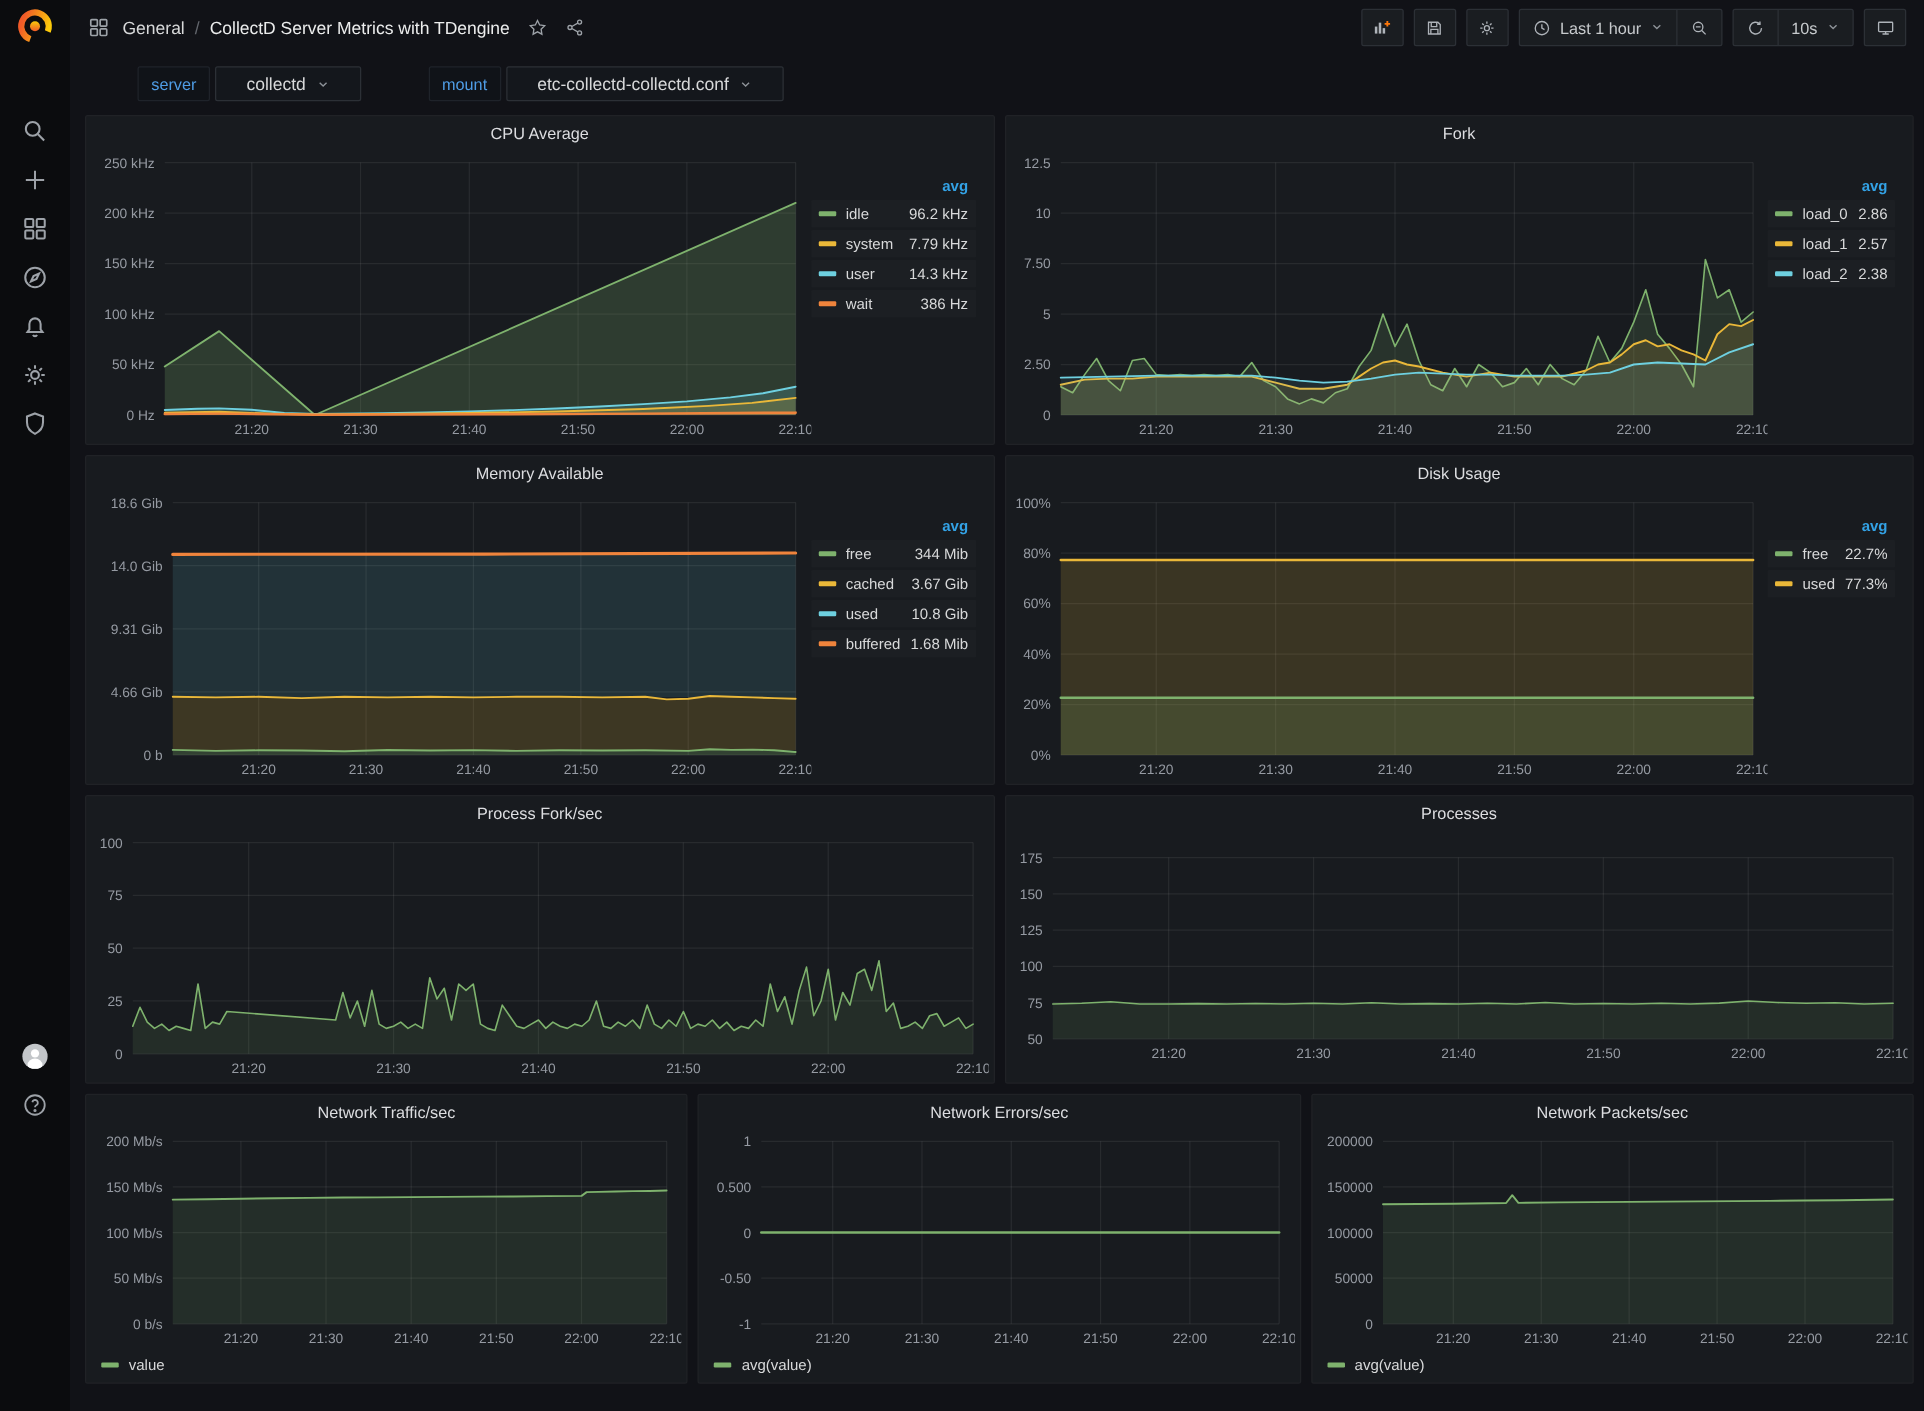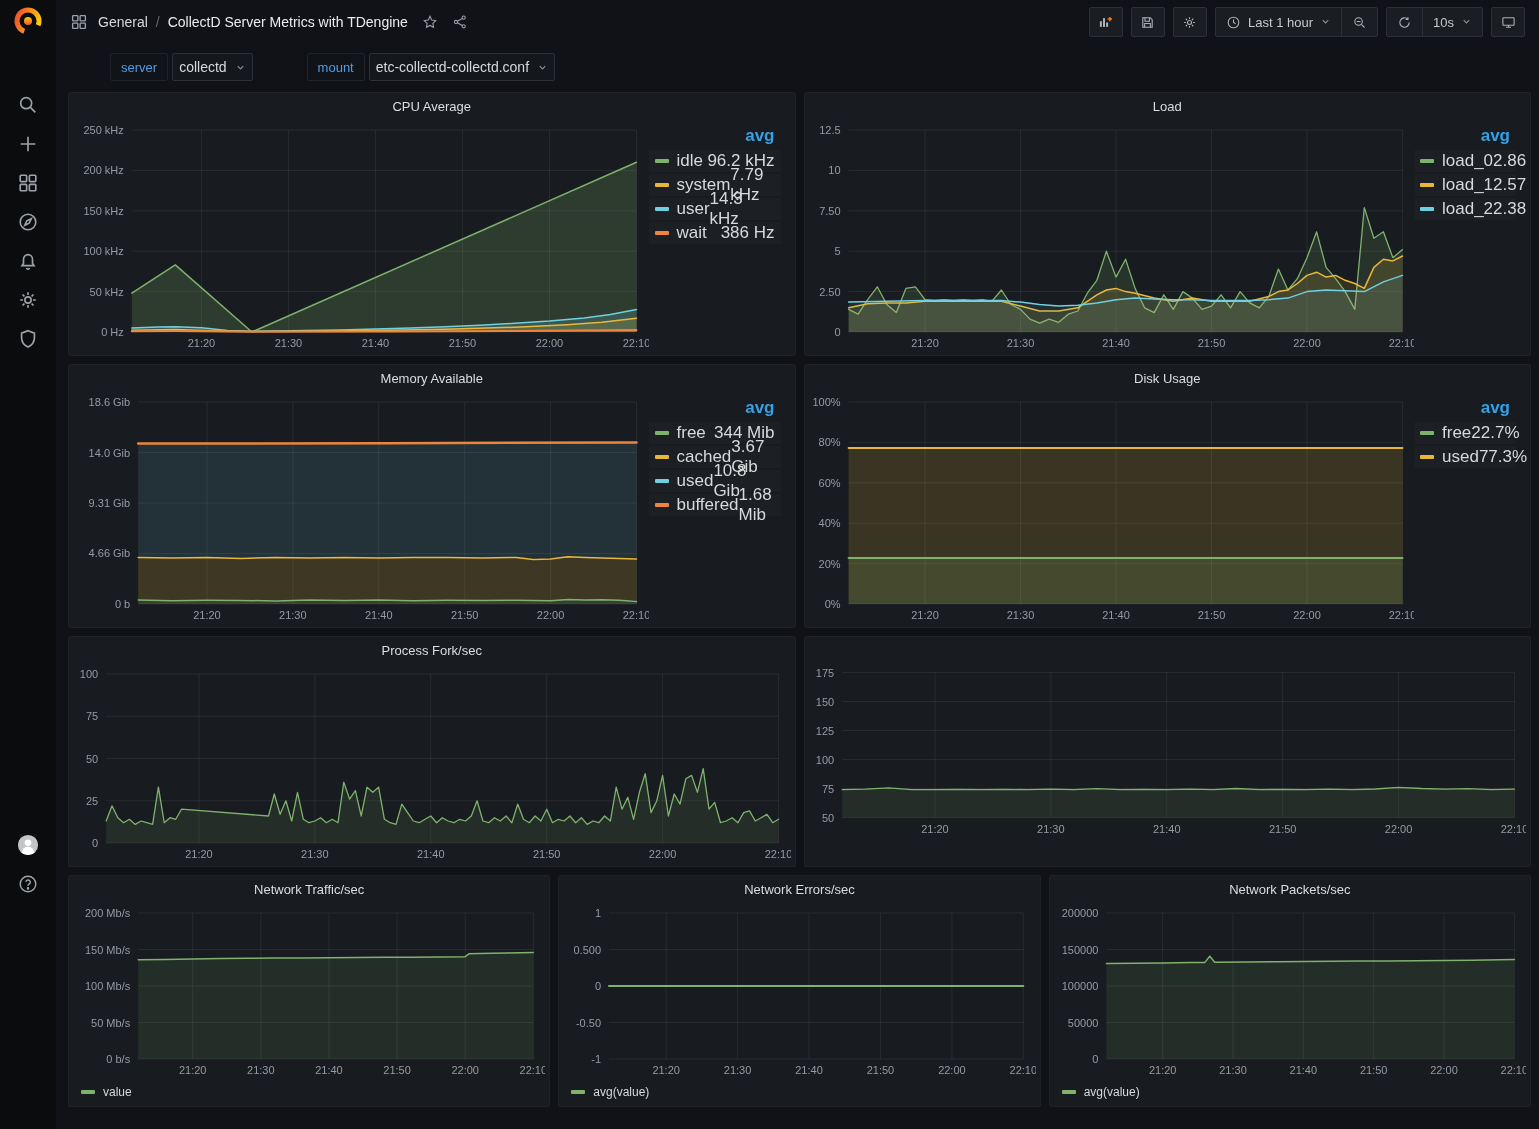--- a/index.html
+++ b/index.html
@@ -29,33 +29,33 @@
   .nv-group { display:flex; align-items:stretch; background:#1a1d21; border:1px solid #2c3036; border-radius:2px; height:30px; }
   .nv-seg { display:flex; align-items:center; padding:0 10px; gap:7px; color:#c7cacd; font-size:13px; cursor:pointer; }
   .nv-seg + .nv-seg { border-left:1px solid #2c3036; }
   .nv-seg svg { width:15px; height:15px; color:#aeb3b9; }
   .caret svg { width:11px; height:11px; color:#8d9298; }
 
   
   .subnav { height:46px; display:flex; align-items:center; padding:0 14px; gap:14px; }
   .var-pair { display:flex; }
   .var-label { background:#101318; border:1px solid #1f232a; color:#4f9de6; font-size:13px; padding:5px 10px; border-radius:2px; display:flex; align-items:center; cursor:default;margin-left:40px; }
-  .var-value { background:#14171c; border:1px solid #2c3036; margin-left:4px; color:#d8d9da; font-size:14px; padding:5px 6px; border-radius:2px; display:flex; align-items:center; gap:8px; cursor:pointer; }
+  .var-value { background:#14171c; border:1px solid #2c3036; margin-left:4px; color:#d8d9da; font-size:14px; padding:5px 24px; border-radius:2px; display:flex; align-items:center; gap:8px; cursor:pointer; }
   .var-value svg { width:11px; height:11px; color:#8d9298; }
 
   
   .dash { flex:1; padding:2px 8px 6px 12px; display:grid; grid-template-columns:repeat(6,1fr); grid-template-rows:264px 264px 231px 232px; gap:8px; min-height:0; }
   .panel { background:#181b1f; border:1px solid #202226; border-radius:2px; display:flex; flex-direction:column; min-width:0; }
   .span3 { grid-column:span 3; }
   .span2 { grid-column:span 2; }
   .panel-title { height:27px; flex:0 0 27px; display:flex; align-items:center; justify-content:center; font-size:13px; font-weight:500; color:#dcdde0; cursor:pointer;text-align:center; }
   .panel-body { flex:1; display:flex; min-height:0; padding:0 4px 2px 4px; }
   svg.plot { flex:1; min-width:0; height:100%; display:block; }
 
-  .legend-right { flex:0 0 auto; padding:4px 10px 0 0; font-size:17px; }
+  .legend-right { flex:0 0 auto; padding:4px 10px 0 0; font-size:12px;margin-top:16px; }
   .lw140 { width:142px; } .lw112 { width:112px; }
   .legend-head { text-align:right; color:#33a2e5; font-weight:700; padding:2px 6px 4px 6px; }
   .lrow { display:flex; align-items:center; height:22px; margin-bottom:2px; padding:0 6px; background:rgba(255,255,255,0.02); border-radius:1px; cursor:pointer; }
   .swatch { width:14px; height:4px; border-radius:1px; margin-right:8px; flex:0 0 14px; }
   .llabel { flex:1; color:#d8d9da; }
   .lval { color:#d8d9da; text-align:left; }
 
   .legend-bottom { flex:0 0 24px; display:flex; align-items:center; gap:8px; padding:0 0 4px 12px; font-size:12px; color:#d8d9da; }
   .legend-bottom .swatch { margin-right:0; }
 </style>
@@ -310,21 +310,21 @@
             <div class="lrow">
                 <span class="swatch" style="background: rgb(239, 132, 60);"></span>
                 <span class="llabel">wait</span>
                 <span class="lval">386 Hz</span>
               </div>
           </div>
         </div>
       </div>
 
       <div class="panel span3">
-        <div class="panel-title">Load</div>
+        <div class="panel-title">Fork</div>
         <div class="panel-body">
           <svg class="plot" viewBox="0 0 605.5 233">
               <line x1="116" x2="116" y1="10" y2="212" stroke="rgba(255,255,255,0.07)"></line>
               <text x="116" y="227" text-anchor="middle" fill="#969ba3" font-size="11">21:20</text>
               <line x1="211.5" x2="211.5" y1="10" y2="212" stroke="rgba(255,255,255,0.07)"></line>
               <text x="211.5" y="227" text-anchor="middle" fill="#969ba3" font-size="11">21:30</text>
               <line x1="307" x2="307" y1="10" y2="212" stroke="rgba(255,255,255,0.07)"></line>
               <text x="307" y="227" text-anchor="middle" fill="#969ba3" font-size="11">21:40</text>
               <line x1="402.5" x2="402.5" y1="10" y2="212" stroke="rgba(255,255,255,0.07)"></line>
               <text x="402.5" y="227" text-anchor="middle" fill="#969ba3" font-size="11">21:50</text>
@@ -506,20 +506,21 @@
               <text x="25.200000000000003" y="56.25" text-anchor="end" fill="#969ba3" font-size="11">75</text>
               <line x1="33.2" x2="705.5" y1="10" y2="10" stroke="rgba(255,255,255,0.07)"></line>
               <text x="25.200000000000003" y="14" text-anchor="end" fill="#969ba3" font-size="11">100</text>
               <path d="M33.2,157.0 L39.0,141.8 L44.8,153.7 L50.6,158.7 L56.4,155.3 L62.2,160.4 L68.0,157.0 L73.8,158.7 L79.6,160.4 L85.4,123.2 L91.2,158.7 L97.0,153.7 L102.7,155.3 L108.5,145.2 L195.5,152.0 L201.3,130.0 L207.1,150.3 L212.9,136.8 L218.7,157.0 L224.5,128.3 L230.3,155.3 L236.0,158.7 L241.8,157.0 L247.6,153.7 L253.4,158.7 L259.2,155.3 L265.0,158.7 L270.8,118.2 L276.6,135.1 L282.4,126.6 L288.2,152.0 L294.0,123.2 L299.8,128.3 L305.6,123.2 L311.4,155.3 L317.2,158.7 L323.0,160.4 L328.8,140.1 L334.6,148.6 L340.4,157.0 L346.2,158.7 L352.0,155.3 L357.8,152.0 L363.6,158.7 L369.3,153.7 L375.1,157.0 L380.9,158.7 L386.7,155.3 L392.5,157.0 L398.3,152.0 L404.1,136.8 L409.9,157.0 L415.7,158.7 L421.5,153.7 L427.3,157.0 L433.1,152.0 L438.9,158.7 L444.7,140.1 L450.5,155.3 L456.3,158.7 L462.1,152.0 L467.9,157.0 L473.7,145.2 L479.5,158.7 L485.3,155.3 L491.1,157.0 L496.9,152.0 L502.7,158.7 L508.4,153.7 L514.2,160.4 L520.0,157.0 L525.8,158.7 L531.6,152.0 L537.4,157.0 L543.2,123.2 L549.0,145.2 L554.8,133.4 L560.6,155.3 L566.4,128.3 L572.2,109.7 L578.0,148.6 L583.8,136.8 L589.6,111.4 L595.4,152.0 L601.2,130.0 L607.0,140.1 L612.8,114.8 L618.6,111.4 L624.4,128.3 L630.2,104.6 L636.0,145.2 L641.7,138.4 L647.5,158.7 L653.3,157.0 L659.1,153.7 L664.9,158.7 L670.7,148.6 L676.5,146.9 L682.3,157.0 L688.1,153.7 L693.9,150.3 L699.7,158.7 L705.5,155.3 L705.5,179.0 L33.2,179.0 Z" fill="#7EB26D" fill-opacity="0.12" stroke="none"></path>
               <path d="M33.2,157.0 L39.0,141.8 L44.8,153.7 L50.6,158.7 L56.4,155.3 L62.2,160.4 L68.0,157.0 L73.8,158.7 L79.6,160.4 L85.4,123.2 L91.2,158.7 L97.0,153.7 L102.7,155.3 L108.5,145.2 L195.5,152.0 L201.3,130.0 L207.1,150.3 L212.9,136.8 L218.7,157.0 L224.5,128.3 L230.3,155.3 L236.0,158.7 L241.8,157.0 L247.6,153.7 L253.4,158.7 L259.2,155.3 L265.0,158.7 L270.8,118.2 L276.6,135.1 L282.4,126.6 L288.2,152.0 L294.0,123.2 L299.8,128.3 L305.6,123.2 L311.4,155.3 L317.2,158.7 L323.0,160.4 L328.8,140.1 L334.6,148.6 L340.4,157.0 L346.2,158.7 L352.0,155.3 L357.8,152.0 L363.6,158.7 L369.3,153.7 L375.1,157.0 L380.9,158.7 L386.7,155.3 L392.5,157.0 L398.3,152.0 L404.1,136.8 L409.9,157.0 L415.7,158.7 L421.5,153.7 L427.3,157.0 L433.1,152.0 L438.9,158.7 L444.7,140.1 L450.5,155.3 L456.3,158.7 L462.1,152.0 L467.9,157.0 L473.7,145.2 L479.5,158.7 L485.3,155.3 L491.1,157.0 L496.9,152.0 L502.7,158.7 L508.4,153.7 L514.2,160.4 L520.0,157.0 L525.8,158.7 L531.6,152.0 L537.4,157.0 L543.2,123.2 L549.0,145.2 L554.8,133.4 L560.6,155.3 L566.4,128.3 L572.2,109.7 L578.0,148.6 L583.8,136.8 L589.6,111.4 L595.4,152.0 L601.2,130.0 L607.0,140.1 L612.8,114.8 L618.6,111.4 L624.4,128.3 L630.2,104.6 L636.0,145.2 L641.7,138.4 L647.5,158.7 L653.3,157.0 L659.1,153.7 L664.9,158.7 L670.7,148.6 L676.5,146.9 L682.3,157.0 L688.1,153.7 L693.9,150.3 L699.7,158.7 L705.5,155.3" fill="none" stroke="#7EB26D" stroke-width="1.3" stroke-linejoin="round" stroke-linecap="round"></path>
             </svg>
         </div>
       </div>
 
       <div class="panel span3">
+        <div class="panel-title">Processes</div>
         <div class="panel-body">
           <svg class="plot" viewBox="0 0 717.5 176">
               <line x1="125.93103448275862" x2="125.93103448275862" y1="10" y2="155" stroke="rgba(255,255,255,0.07)"></line>
               <text x="125.93103448275862" y="170" text-anchor="middle" fill="#969ba3" font-size="11">21:20</text>
               <line x1="241.84482758620692" x2="241.84482758620692" y1="10" y2="155" stroke="rgba(255,255,255,0.07)"></line>
               <text x="241.84482758620692" y="170" text-anchor="middle" fill="#969ba3" font-size="11">21:30</text>
               <line x1="357.7586206896552" x2="357.7586206896552" y1="10" y2="155" stroke="rgba(255,255,255,0.07)"></line>
               <text x="357.7586206896552" y="170" text-anchor="middle" fill="#969ba3" font-size="11">21:40</text>
               <line x1="473.6724137931034" x2="473.6724137931034" y1="10" y2="155" stroke="rgba(255,255,255,0.07)"></line>
               <text x="473.6724137931034" y="170" text-anchor="middle" fill="#969ba3" font-size="11">21:50</text>

